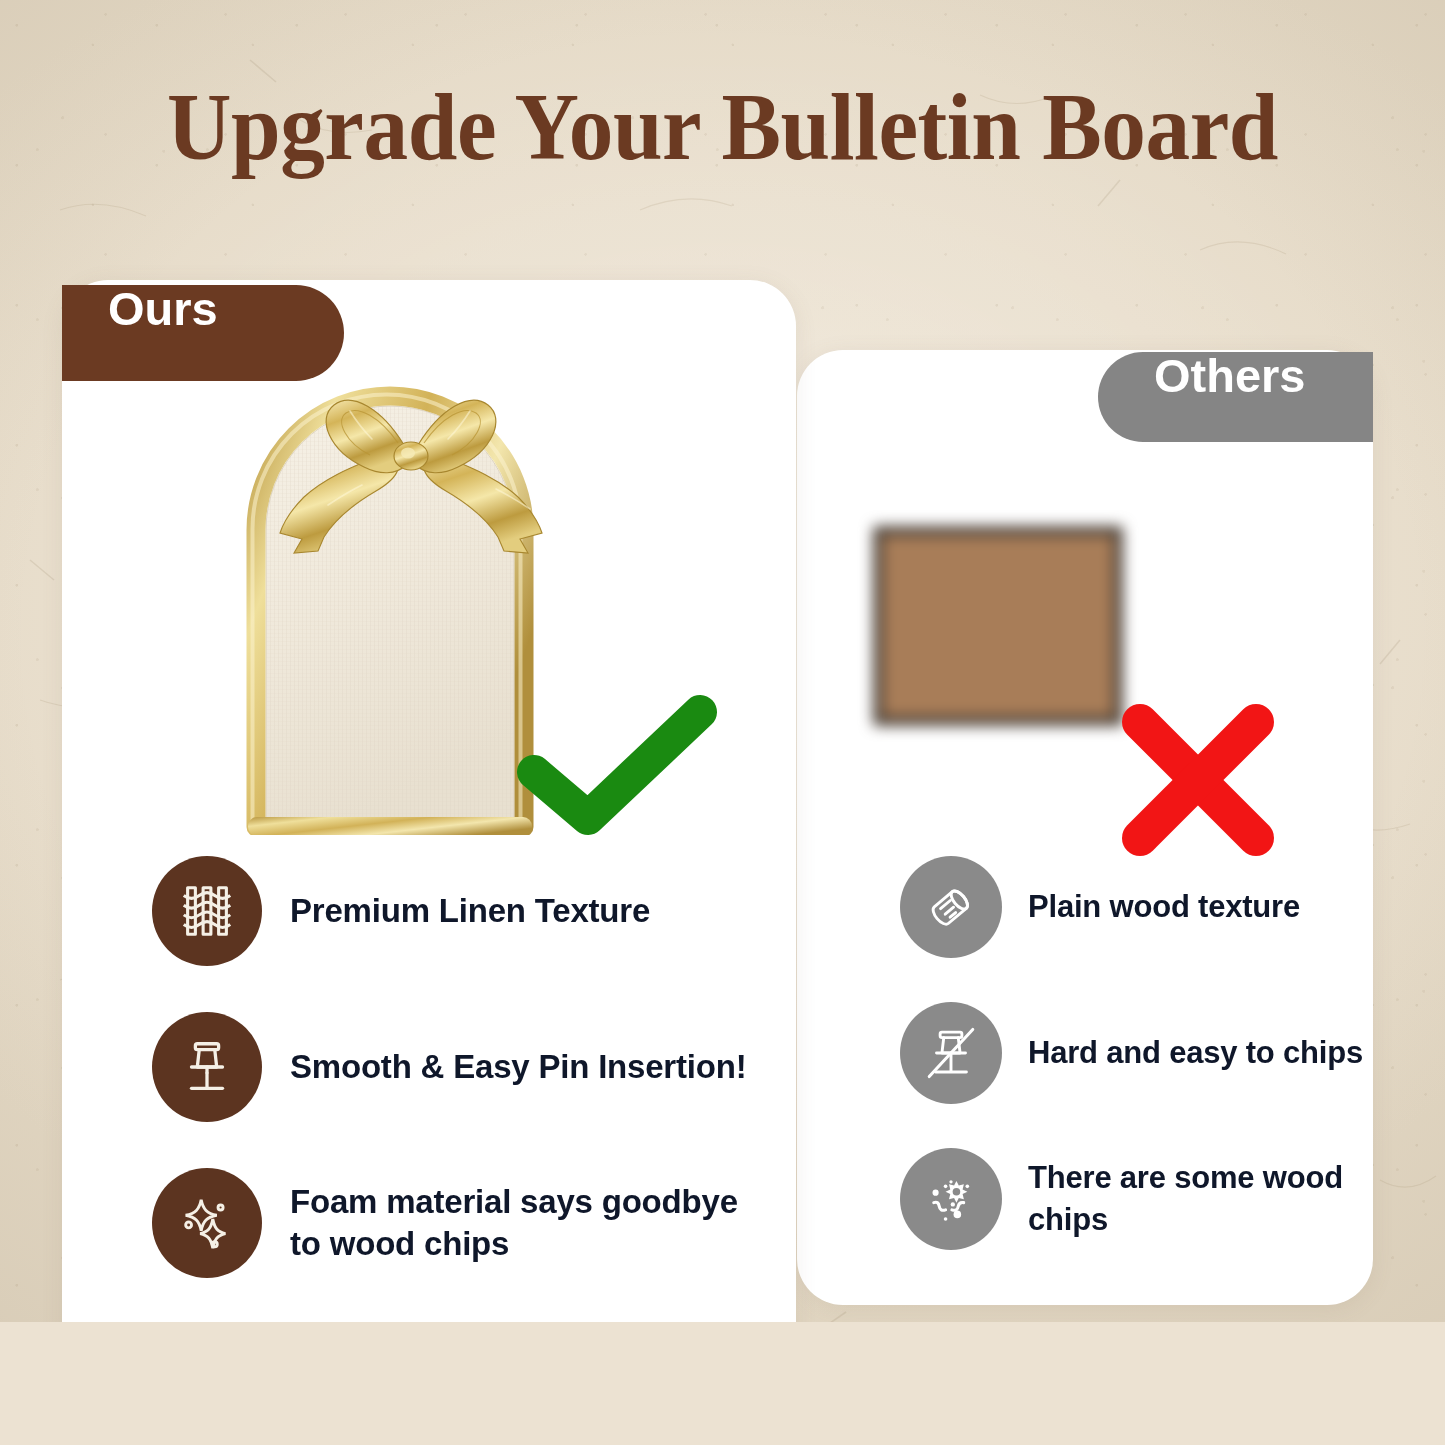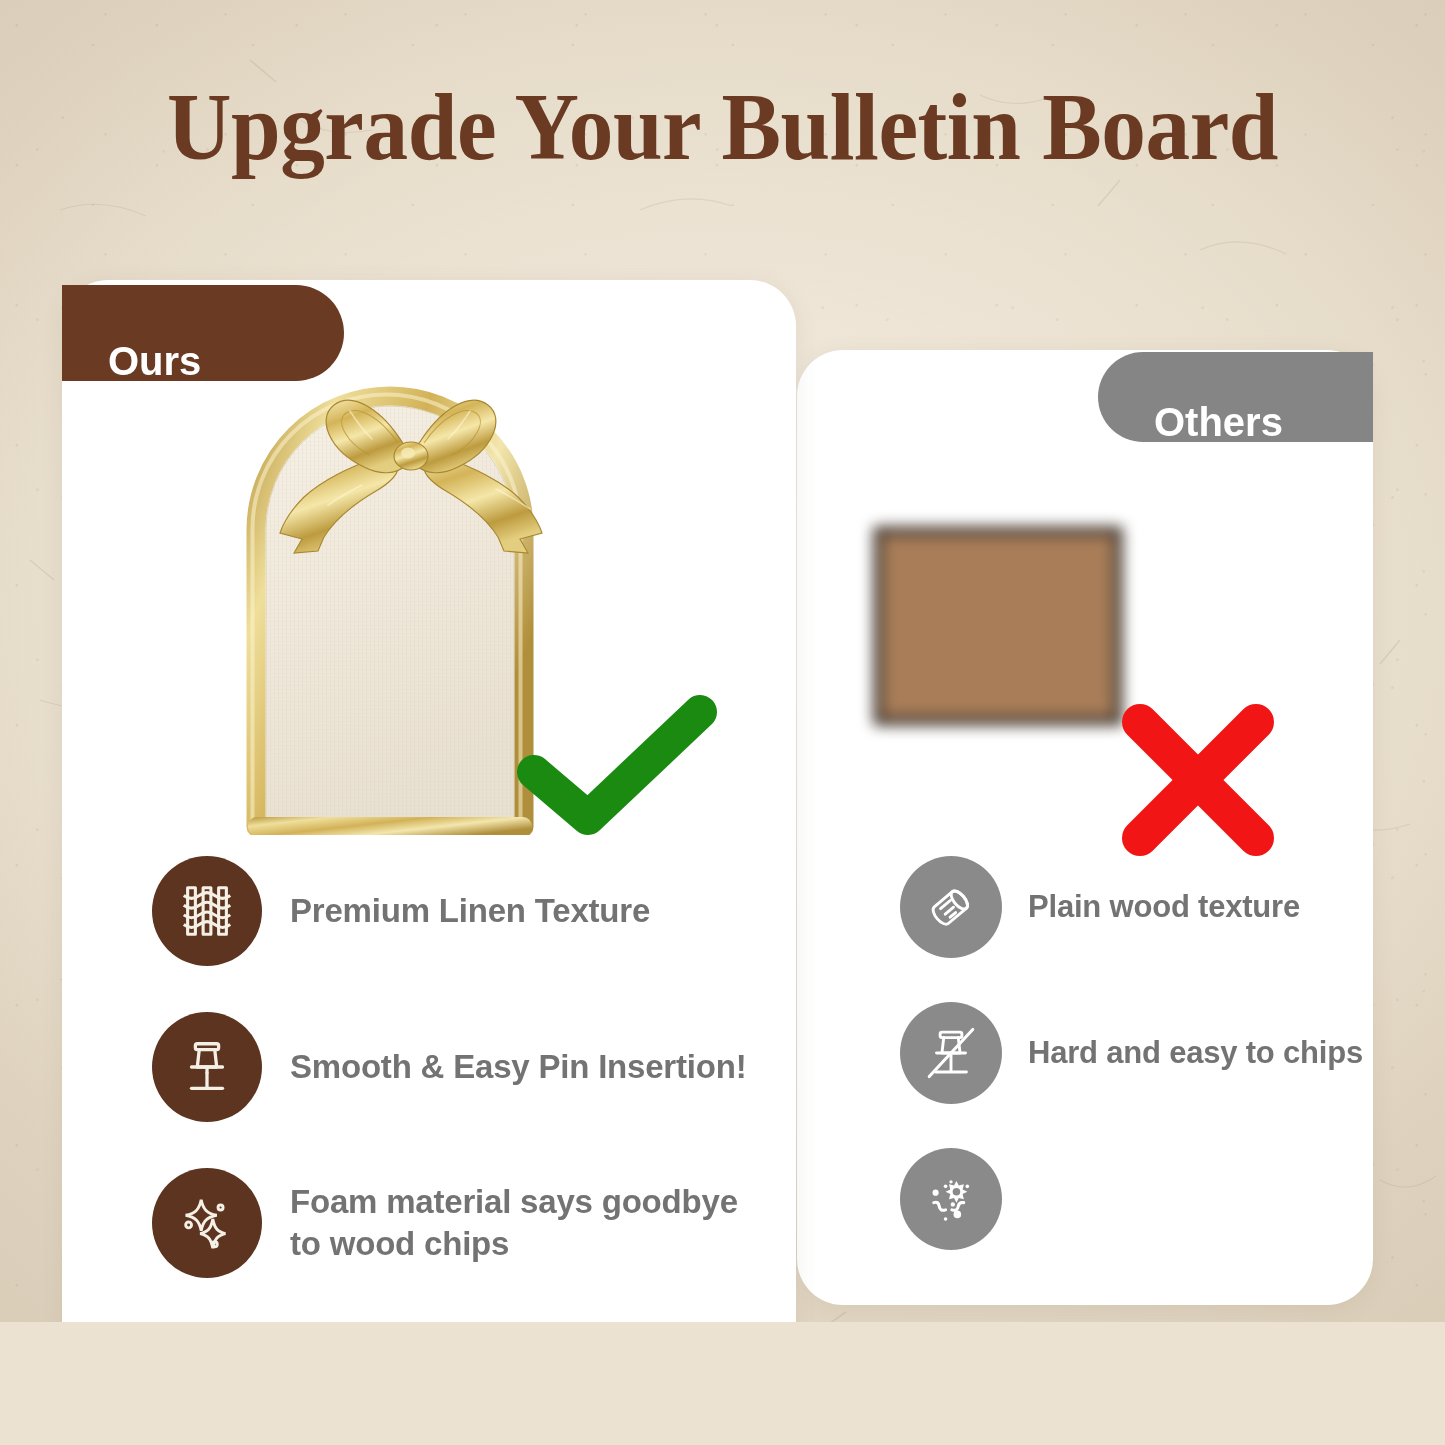--- a/index.html
+++ b/index.html
@@ -89,24 +89,24 @@
     width: 576px;
     height: 955px;
     box-shadow: 0 4px 22px rgba(120,100,75,.10);
     z-index: 2;
   }
 
   
   .badge {
     position: absolute;
     display: flex;
-    align-items: flex-end;
+    align-items: flex-start;
     color: #ffffff;
     font-weight: 700;
-    font-size: 40px;
+    font-size: 47px;
     line-height: 1;
     z-index: 6;
     box-sizing: border-box;
   }
   .badge-ours {
     left: 62px;
     top: 285px;
     width: 282px;
     height: 96px;
     background: #6b3a22;
@@ -186,21 +186,21 @@
   }
   .features-others .feature-icon {
     width: 102px;
     height: 102px;
     margin-right: 26px;
   }
   .icon-ours { background: #5c3420; }
   .icon-others { background: #8a8a8a; }
 
   .feature-label {
-    color: #737373;
+    color: #0f172a;
     font-weight: 700;
     font-size: 33px;
     line-height: 42px;
     letter-spacing: -0.2px;
   }
   .features-others .feature-label { font-size: 31px; }
 </style>
 </head>
 <body>
 
@@ -433,20 +433,21 @@
             <circle cx="34" cy="38" r="2.4"></circle>
             <circle cx="39" cy="49" r="4.2"></circle>
             <circle cx="26" cy="54" r="2"></circle>
           </g>
           <g fill="none" stroke="#ffffff" stroke-width="3.4" stroke-linecap="round">
             <path d="M13 36 q5 -2 6 4 q1 6 7 4"></path>
             <path d="M46 36 q-5 -1 -6 4 q-1 6 -7 4"></path>
           </g>
         </svg>
       </div>
+      <div class="feature-label">There are some wood chips</div>
     </div>
 
   </div>
 
   <div class="badge badge-ours">
     <span>Ours</span>
   </div>
   <div class="badge badge-others">
     <span>Others</span>
   </div>

